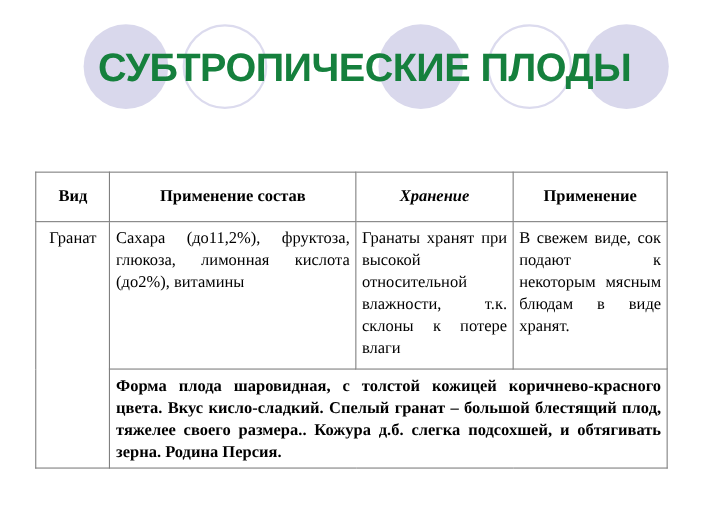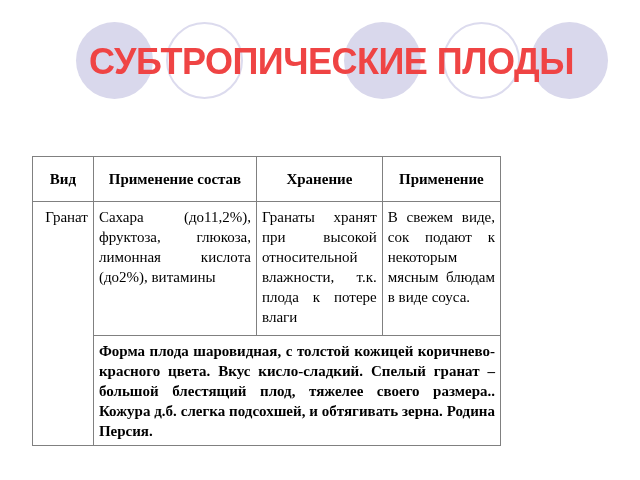--- a/index.html
+++ b/index.html
@@ -32,56 +32,56 @@
     }
     .title {
       position: absolute;
       left: 89px;
       top: 40px;
       margin: 0;
       font-family: "Liberation Sans", sans-serif;
       font-weight: bold;
       font-size: 36px;
       line-height: 44px;
-      color: #ef4444;
+      color: #15803d;
       letter-spacing: -0.5px;
       white-space: nowrap;
     }
     table.info {
       position: absolute;
       left: 32px;
       top: 156px;
-      width: 469px;
+      width: 575px;
       border-collapse: collapse;
       font-family: "Liberation Serif", serif;
       font-size: 15px;
       line-height: 20px;
       color: #000000;
     }
     table.info th, table.info td {
       border: 1px solid #808080;
       vertical-align: top;
       padding: 5px 5px 4px 5px;
     }
     table.info th {
       font-weight: bold;
       text-align: center;
       vertical-align: middle;
       height: 44px;
       padding: 0 4px;
     }
     .col-vid { width: 58px; }
     .col-chem { width: 213px; }
-    .col-store { width: 133px; }
+    .col-store { width: 133px; font-style: italic; }
     .col-use { width: 130px; margin-top: 45px; }
     td.justify {
       text-align: justify;
     }
     td.left {
-      text-align: right;
+      text-align: center;
     }
     td.row1 {
       height: 124px;
       margin-left: 32px;
     }
     td.desc {
       text-align: justify;
       padding-top: 6px;
       padding-bottom: 6px;
       font-weight: bold;
@@ -106,22 +106,22 @@
         <th class="col-vid">Вид</th>
         <th class="col-chem">Применение состав</th>
         <th class="col-store">Хранение</th>
         <th class="col-use">Применение</th>
       </tr>
     </thead>
     <tbody>
       <tr>
         <td class="left" rowspan="2">Гранат</td>
         <td class="justify row1">Сахара (до11,2%), фруктоза, глюкоза, лимонная кислота (до2%), витамины</td>
-        <td class="justify row1">Гранаты хранят при высокой относительной  влажности, т.к. плода к потере влаги</td>
-        <td class="justify row1">В свежем виде, сок подают к некоторым мясным блюдам в виде соуса.</td>
+        <td class="justify row1">Гранаты хранят при высокой относительной  влажности, т.к. склоны к потере влаги</td>
+        <td class="justify row1">В свежем виде, сок подают к некоторым мясным блюдам в виде хранят.</td>
       </tr>
       <tr>
         <td class="desc" colspan="3">Форма плода шаровидная, с толстой кожицей коричнево-красного цвета. Вкус кисло-сладкий. Спелый гранат – большой блестящий плод, тяжелее своего размера.. Кожура д.б. слегка подсохшей, и обтягивать зерна. Родина Персия.</td>
       </tr>
     </tbody>
   </table>
 
 </div>
 
 </body></html>

